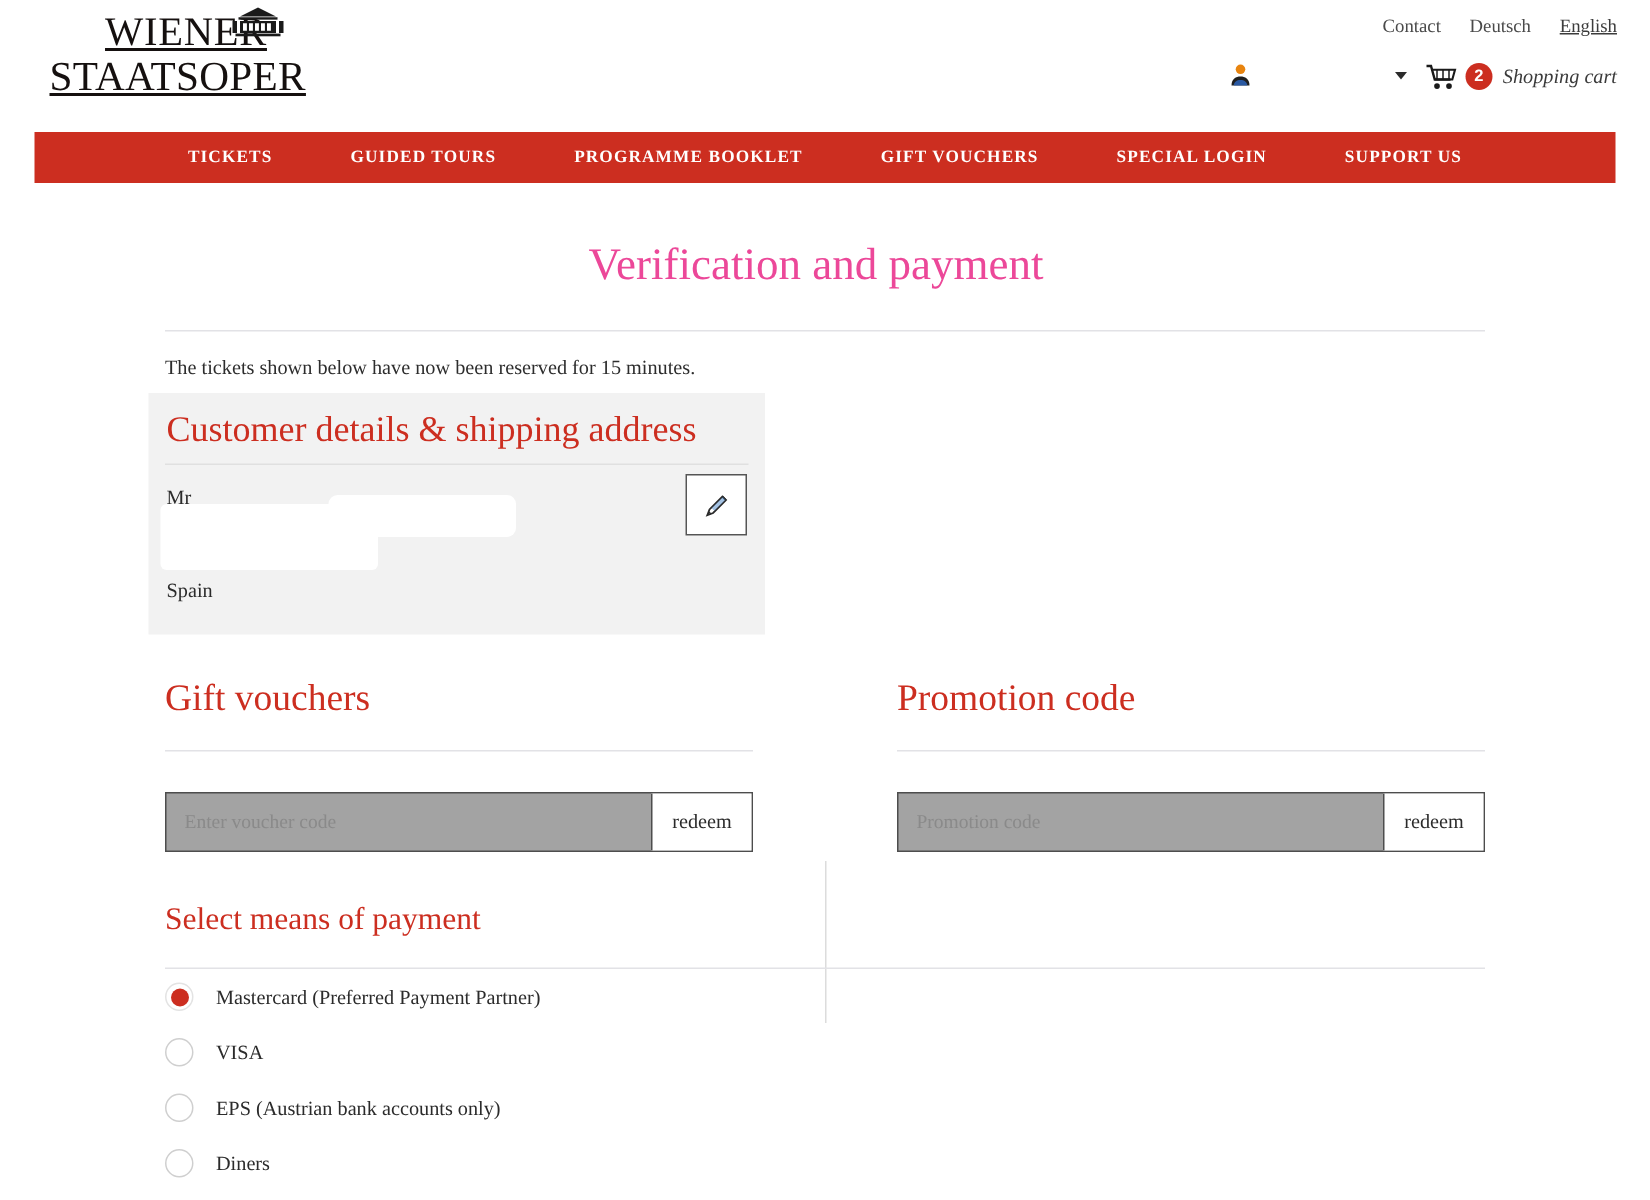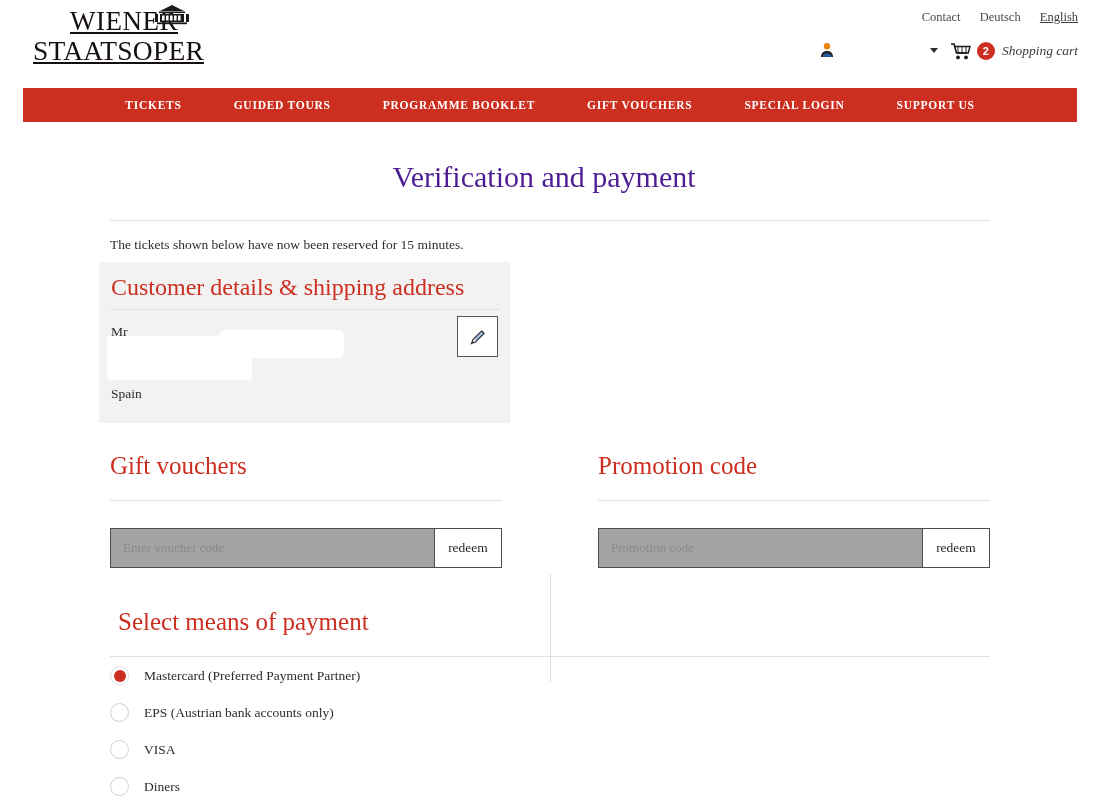--- a/index.html
+++ b/index.html
@@ -79,21 +79,21 @@
   .nav-item {
     color: #ffffff; font-size: 11.5px; letter-spacing: 0.75px;
     margin: 8px 26px; white-space: nowrap; text-decoration: none;
     font-family: "Liberation Serif", serif; font-weight: 600;
   }
 
   
   .main { position: absolute; left: 0; top: 122px; width: 1100px; }
 
   .page-title {
-    text-align: center; font-size: 30px; color: #4c1d95;
+    text-align: center; font-size: 30px; color: #ec4899;
     margin: 38px 12px 0 0; font-weight: 400;
     font-family: "Liberation Serif", serif;
   }
   .rule {
     height: 1px; background: #e2e2e6;
     margin: 26px auto 0 auto; width: 880px;
   }
   .reserve-note {
     width: 880px; margin: 16px auto 0 auto;
     font-size: 13.5px; color: #2d2d2d;
@@ -151,21 +151,21 @@
     background: #fff; font-size: 13.5px; color: #2b2b2b;
     cursor: pointer; font-family: "Liberation Serif", serif;
   }
   .vdivider {
     position: absolute; left: 550px; top: 452px;
     width: 1px; height: 108px; background: #dcdcdc;
   }
 
   
   .pay { position: absolute; left: 110px; top: 478px; width: 880px; }
-  .pay-head { color: #cc2e20; font-size: 25px; font-weight: 400; margin: 8px; }
+  .pay-head { color: #cc2e20; font-size: 21px; font-weight: 400; margin: 0; }
   .pay-rule { height: 1px; background: #e2e2e6; margin-top: 20px; }
   .pay-opt { display: flex; align-items: center; height: 37px; cursor: pointer; }
   .radio {
     width: 19px; height: 19px; border-radius: 50%;
     border: 1px solid #cfcfcf; background: #fff;
     display: flex; align-items: center; justify-content: center;
     margin-right: 15px; flex: none;
   }
   .radio.checked { border-color: #e3e3e3; }
   .radio .dot { width: 12px; height: 12px; border-radius: 50%; background: #cc2e20; }
@@ -287,25 +287,25 @@
       <div class="pay-rule"></div>
 
       <div class="pay-opt">
         <span class="radio checked">
             <span class="dot"></span>
           </span>
         <span class="pay-label">Mastercard (Preferred Payment Partner)</span>
       </div>
       <div class="pay-opt">
         <span class="radio"></span>
-        <span class="pay-label">EPS (Austrian bank accounts only)</span>
+        <span class="pay-label">VISA</span>
       </div>
       <div class="pay-opt">
         <span class="radio"></span>
-        <span class="pay-label">VISA</span>
+        <span class="pay-label">EPS (Austrian bank accounts only)</span>
       </div>
       <div class="pay-opt">
         <span class="radio"></span>
         <span class="pay-label">Diners</span>
       </div>
     </div>
 
   </div>
 </div>
 

